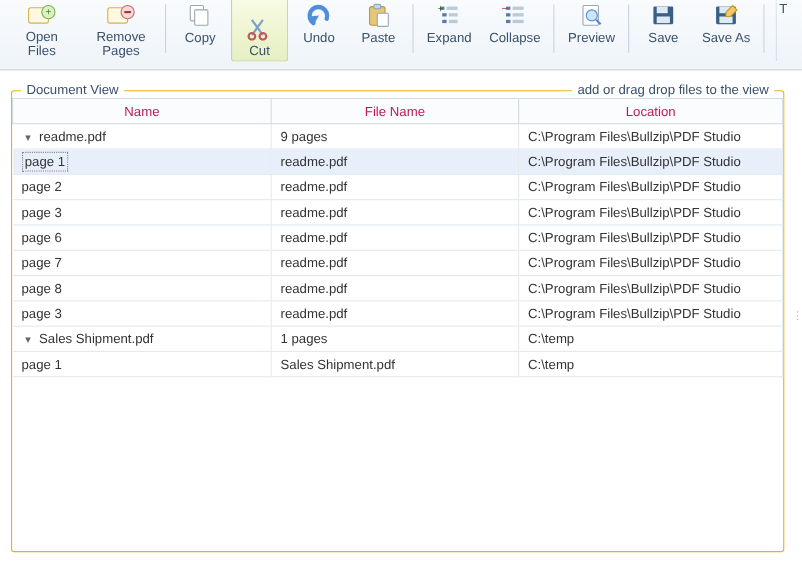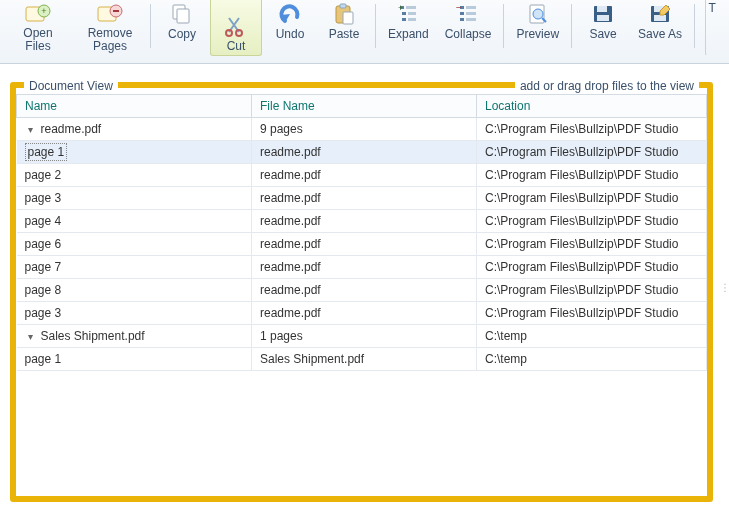--- a/index.html
+++ b/index.html
@@ -69,21 +69,21 @@
   }
   svg { display: block; }
 
   
   .main {
     display: flex;
     height: calc(510px - 64px);
   }
   .docview {
     margin: 18px 8px 8px 10px;
-    border: 6px solid #eab308;
+    border: 1px solid #eab308;
     border-radius: 3px;
     flex: 1;
     position: relative;
     background: #fff;
     padding-top: 6px;
   }
   .docview-label {
     position: absolute;
     top: -9px;
     left: 8px;
@@ -99,26 +99,26 @@
     padding: 0 5px;
     color: #3a506b;
   }
 
   .grid {
     width: 100%;
     border-collapse: collapse;
     table-layout: fixed;
   }
   .grid th {
-    text-align: left;
+    text-align: center;
     font-weight: normal;
     padding: 4px 8px;
     border: 1px solid #d4dbe3;
     background: #fafcfe;
-    color: #0f766e;
+    color: #be185d;
   }
   .grid td {
     padding: 4px 8px;
     border-right: 1px solid #e4e9ef;
     border-bottom: 1px solid #e4e9ef;
     white-space: nowrap;
     overflow: hidden;
     text-overflow: ellipsis;
   }
   .grid tbody tr.selected td {
@@ -328,25 +328,20 @@
             <td class="indent1"><span>page 2</span></td>
             <td>readme.pdf</td>
             <td>C:\Program Files\Bullzip\PDF Studio</td>
           </tr>
           <tr>
             <td class="indent1"><span>page 3</span></td>
             <td>readme.pdf</td>
             <td>C:\Program Files\Bullzip\PDF Studio</td>
           </tr>
           <tr>
-            <td class="indent1"><span>page 4</span></td>
-            <td>readme.pdf</td>
-            <td>C:\Program Files\Bullzip\PDF Studio</td>
-          </tr>
-          <tr>
             <td class="indent1"><span>page 6</span></td>
             <td>readme.pdf</td>
             <td>C:\Program Files\Bullzip\PDF Studio</td>
           </tr>
           <tr>
             <td class="indent1"><span>page 7</span></td>
             <td>readme.pdf</td>
             <td>C:\Program Files\Bullzip\PDF Studio</td>
           </tr>
           <tr>

